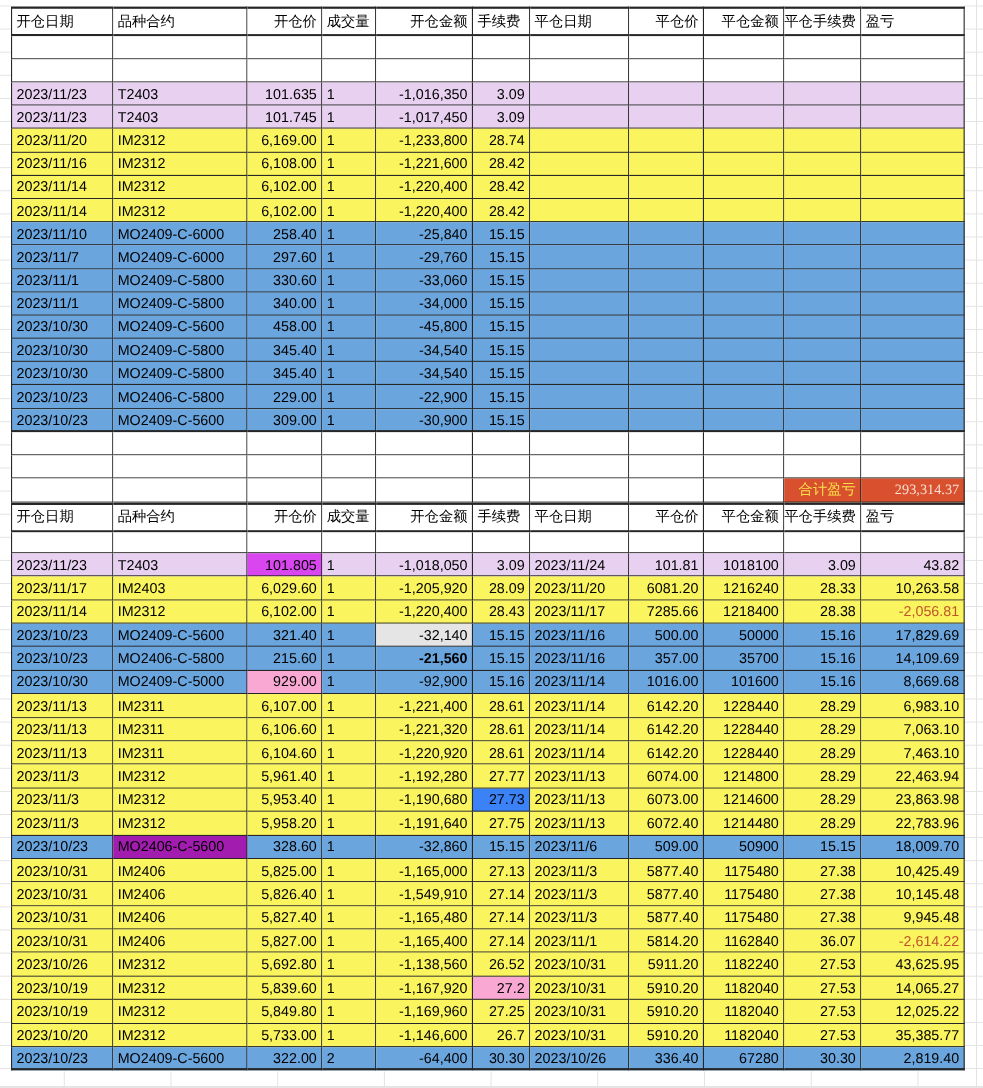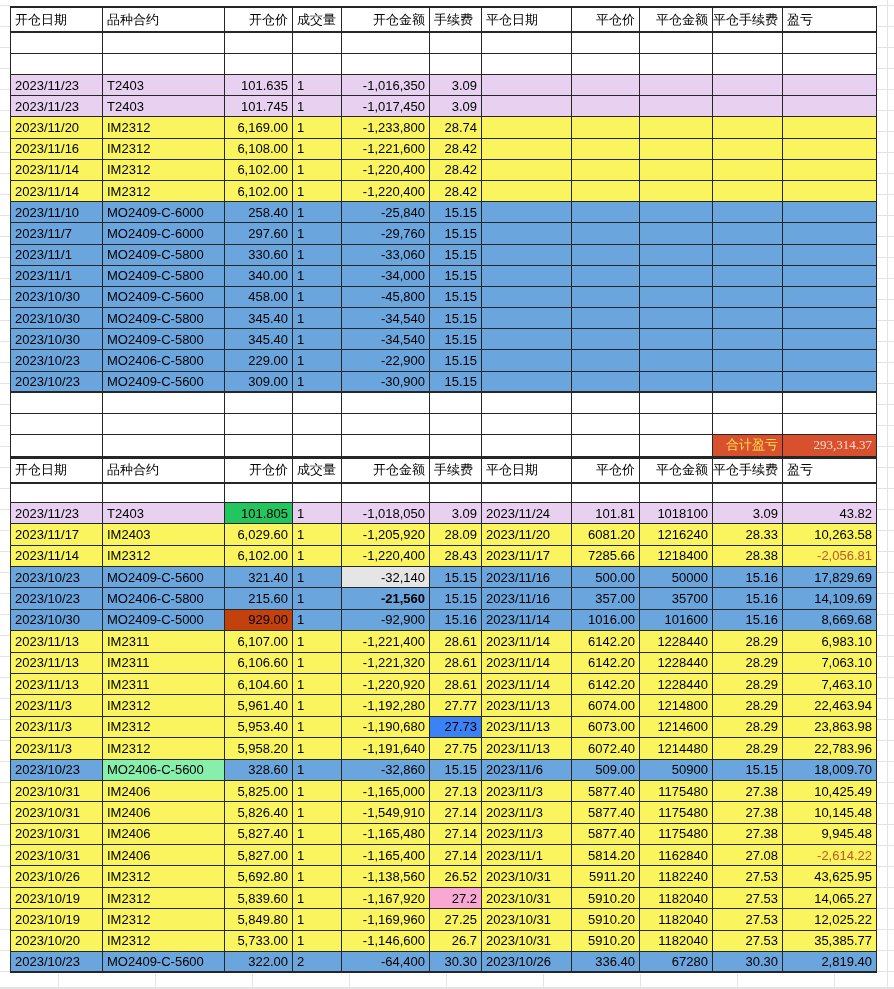--- a/index.html
+++ b/index.html
@@ -348,21 +348,21 @@
       <div class="cell" style="width: 52px;"></div>
       <div class="cell" style="width: 90px;"></div>
       <div class="cell" style="width: 68px;"></div>
       <div class="cell" style="width: 73px;"></div>
       <div class="cell" style="width: 70px;"></div>
       <div class="cell" style="width: 94px;"></div>
     </div>
     <div class="row" style="height: 21.4px;">
       <div class="cell" style="width: 93px; background: rgb(231, 208, 240);">2023/11/23</div>
       <div class="cell" style="width: 122px; background: rgb(231, 208, 240);">T2403</div>
-      <div class="cell r" style="width: 68px; background: #22c55e;">101.805</div>
+      <div class="cell r" style="width: 68px; background: #d946ef;">101.805</div>
       <div class="cell" style="width: 49px; background: rgb(231, 208, 240);">1</div>
       <div class="cell r" style="width: 88px; background: rgb(231, 208, 240);">-1,018,050</div>
       <div class="cell r" style="width: 52px; background: rgb(231, 208, 240);">3.09</div>
       <div class="cell" style="width: 90px; background: rgb(231, 208, 240);">2023/11/24</div>
       <div class="cell r" style="width: 68px; background: rgb(231, 208, 240);">101.81</div>
       <div class="cell r" style="width: 73px; background: rgb(231, 208, 240);">1018100</div>
       <div class="cell r" style="width: 70px; background: rgb(231, 208, 240);">3.09</div>
       <div class="cell r" style="width: 94px; background: rgb(231, 208, 240);">43.82</div>
     </div>
     <div class="row" style="height: 21.4px;">
@@ -413,21 +413,21 @@
       <div class="cell r" style="width: 52px; background: rgb(106, 165, 221);">15.15</div>
       <div class="cell" style="width: 90px; background: rgb(106, 165, 221);">2023/11/16</div>
       <div class="cell r" style="width: 68px; background: rgb(106, 165, 221);">357.00</div>
       <div class="cell r" style="width: 73px; background: rgb(106, 165, 221);">35700</div>
       <div class="cell r" style="width: 70px; background: rgb(106, 165, 221);">15.16</div>
       <div class="cell r" style="width: 94px; background: rgb(106, 165, 221);">14,109.69</div>
     </div>
     <div class="row" style="height: 21.4px;">
       <div class="cell" style="width: 93px; background: rgb(106, 165, 221);">2023/10/30</div>
       <div class="cell" style="width: 122px; background: rgb(106, 165, 221);">MO2409-C-5000</div>
-      <div class="cell r" style="width: 68px; background: #c2410c;">929.00</div>
+      <div class="cell r" style="width: 68px; background: #f9a8d4;">929.00</div>
       <div class="cell" style="width: 49px; background: rgb(106, 165, 221);">1</div>
       <div class="cell r" style="width: 88px; background: rgb(106, 165, 221);">-92,900</div>
       <div class="cell r" style="width: 52px; background: rgb(106, 165, 221);">15.16</div>
       <div class="cell" style="width: 90px; background: rgb(106, 165, 221);">2023/11/14</div>
       <div class="cell r" style="width: 68px; background: rgb(106, 165, 221);">1016.00</div>
       <div class="cell r" style="width: 73px; background: rgb(106, 165, 221);">101600</div>
       <div class="cell r" style="width: 70px; background: rgb(106, 165, 221);">15.16</div>
       <div class="cell r" style="width: 94px; background: rgb(106, 165, 221);">8,669.68</div>
     </div>
     <div class="row" style="height: 21.4px;">
@@ -503,21 +503,21 @@
       <div class="cell r" style="width: 88px; background: rgb(250, 244, 94);">-1,191,640</div>
       <div class="cell r" style="width: 52px; background: rgb(250, 244, 94);">27.75</div>
       <div class="cell" style="width: 90px; background: rgb(250, 244, 94);">2023/11/13</div>
       <div class="cell r" style="width: 68px; background: rgb(250, 244, 94);">6072.40</div>
       <div class="cell r" style="width: 73px; background: rgb(250, 244, 94);">1214480</div>
       <div class="cell r" style="width: 70px; background: rgb(250, 244, 94);">28.29</div>
       <div class="cell r" style="width: 94px; background: rgb(250, 244, 94);">22,783.96</div>
     </div>
     <div class="row" style="height: 21.4px;">
       <div class="cell" style="width: 93px; background: rgb(106, 165, 221);">2023/10/23</div>
-      <div class="cell" style="width: 122px; background: #86efac;">MO2406-C-5600</div>
+      <div class="cell" style="width: 122px; background: #a21caf;">MO2406-C-5600</div>
       <div class="cell r" style="width: 68px; background: rgb(106, 165, 221);">328.60</div>
       <div class="cell" style="width: 49px; background: rgb(106, 165, 221);">1</div>
       <div class="cell r" style="width: 88px; background: rgb(106, 165, 221);">-32,860</div>
       <div class="cell r" style="width: 52px; background: rgb(106, 165, 221);">15.15</div>
       <div class="cell" style="width: 90px; background: rgb(106, 165, 221);">2023/11/6</div>
       <div class="cell r" style="width: 68px; background: rgb(106, 165, 221);">509.00</div>
       <div class="cell r" style="width: 73px; background: rgb(106, 165, 221);">50900</div>
       <div class="cell r" style="width: 70px; background: rgb(106, 165, 221);">15.15</div>
       <div class="cell r" style="width: 94px; background: rgb(106, 165, 221);">18,009.70</div>
     </div>
@@ -563,21 +563,21 @@
     <div class="row" style="height: 21.4px;">
       <div class="cell" style="width: 93px; background: rgb(250, 244, 94);">2023/10/31</div>
       <div class="cell" style="width: 122px; background: rgb(250, 244, 94);">IM2406</div>
       <div class="cell r" style="width: 68px; background: rgb(250, 244, 94);">5,827.00</div>
       <div class="cell" style="width: 49px; background: rgb(250, 244, 94);">1</div>
       <div class="cell r" style="width: 88px; background: rgb(250, 244, 94);">-1,165,400</div>
       <div class="cell r" style="width: 52px; background: rgb(250, 244, 94);">27.14</div>
       <div class="cell" style="width: 90px; background: rgb(250, 244, 94);">2023/11/1</div>
       <div class="cell r" style="width: 68px; background: rgb(250, 244, 94);">5814.20</div>
       <div class="cell r" style="width: 73px; background: rgb(250, 244, 94);">1162840</div>
-      <div class="cell r" style="width: 70px; background: rgb(250, 244, 94);">27.08</div>
+      <div class="cell r" style="width: 70px; background: rgb(250, 244, 94);">36.07</div>
       <div class="cell r" style="width: 94px; background: rgb(250, 244, 94); color: rgb(191, 86, 41);">-2,614.22</div>
     </div>
     <div class="row" style="height: 21.4px;">
       <div class="cell" style="width: 93px; background: rgb(250, 244, 94);">2023/10/26</div>
       <div class="cell" style="width: 122px; background: rgb(250, 244, 94);">IM2312</div>
       <div class="cell r" style="width: 68px; background: rgb(250, 244, 94);">5,692.80</div>
       <div class="cell" style="width: 49px; background: rgb(250, 244, 94);">1</div>
       <div class="cell r" style="width: 88px; background: rgb(250, 244, 94);">-1,138,560</div>
       <div class="cell r" style="width: 52px; background: rgb(250, 244, 94);">26.52</div>
       <div class="cell" style="width: 90px; background: rgb(250, 244, 94);">2023/10/31</div>

